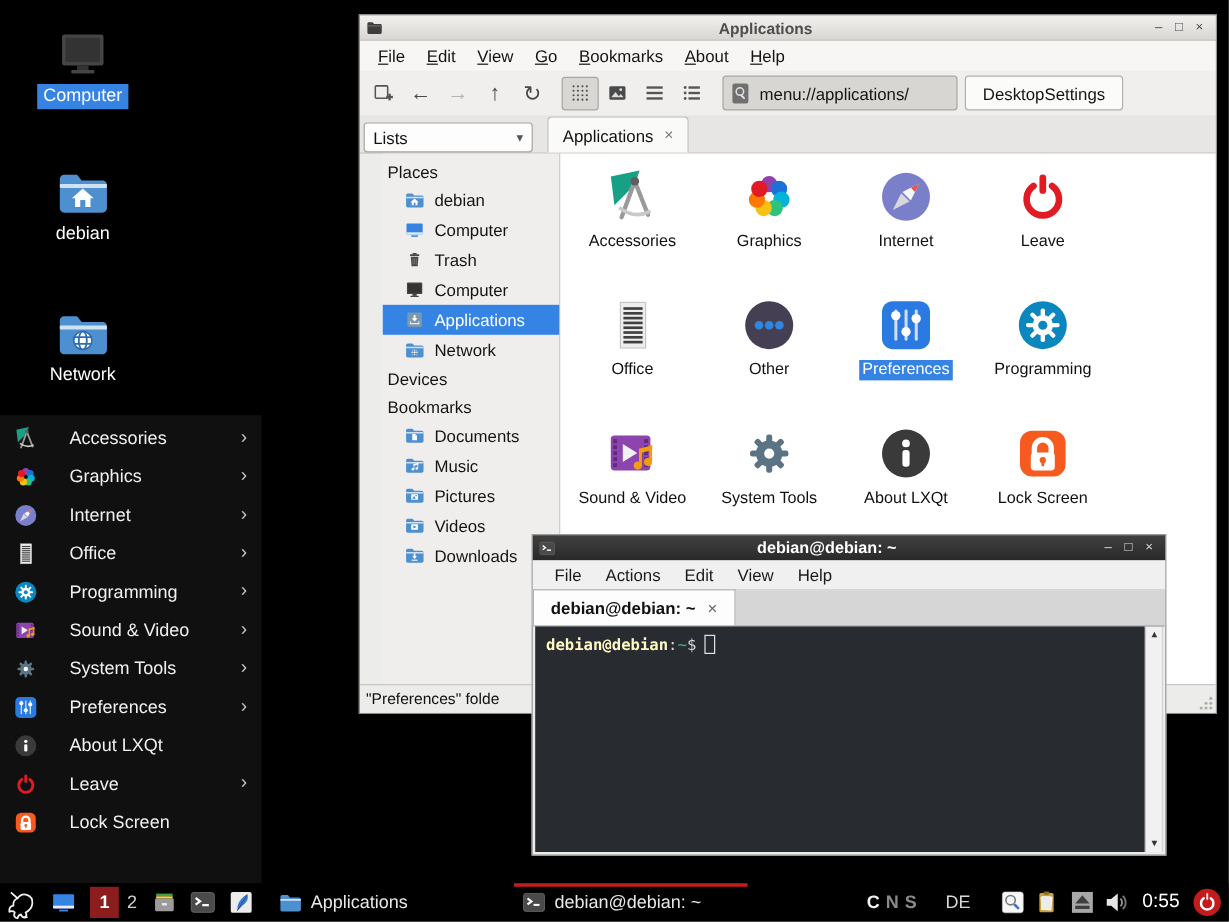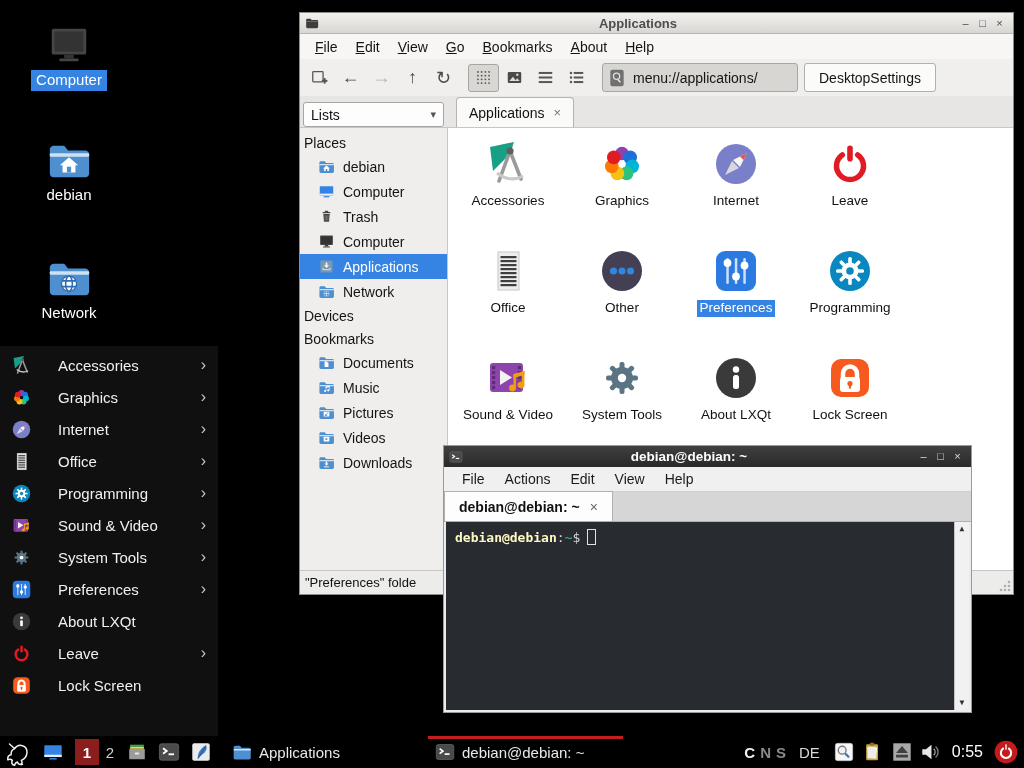--- a/index.html
+++ b/index.html
@@ -36,21 +36,21 @@
   .pathbar { width:196px; height:29px; background:#d8d6d2; border:1px solid #a8a6a2; border-radius:3px; display:flex; align-items:center; padding:0 4px; gap:6px; margin-left:10px; }
   .pathbar svg { width:20px; height:20px; }
   .pathtext { font-size:14px; color:#141414; white-space:nowrap; }
   .dsbtn { height:29px; background:#fbfbfa; border:1px solid #b2b0ac; border-radius:3px; font-size:14px; padding:0 14px; display:flex; align-items:center; margin-left:6px; color:#141414; }
   .fm-subrow { height:32px; background:#e7e6e4; display:flex; border-bottom:1px solid #c9c7c3; }
   .combo { width:141px; height:25px; margin:6px 4px 0 3px; background:#fdfdfd; border:1px solid #a8a6a2; border-radius:3px; display:flex; align-items:center; padding:0 7px; font-size:14px; }
   .combo .arr { margin-left:auto; color:#555; font-size:11px; }
   .tabbar { flex:1; display:flex; align-items:flex-end; }
   .tab { height:30px; background:#fafaf9; border:1px solid #b6b4b0; border-bottom:none; border-radius:4px 4px 0 0; display:flex; align-items:center; gap:9px; padding:0 12px; font-size:14px; margin-left:8px; }
   .tab .x { color:#777; font-size:13px; }
-  .fm-body { flex:1; display:flex; min-height:0; }
+  .fm-body { flex:1; display:flex; min-height:0;padding-left:19px; }
   .sidebar { width:148px; background:#efeeed; border-right:1px solid #c9c7c3; padding-top:3px; font-size:14px; }
   .side-h { padding:4px 4px 3px 4px; color:#141414; }
   .side-item { display:flex; align-items:center; height:25px; padding-left:18px; gap:8px; color:#141414; }
   .side-item svg { width:17px; height:17px; flex:none; }
   .side-item.sel { background:#3584e4; color:#fff; }
   .fm-main { flex:1; background:#fff; position:relative; display:grid; grid-template-columns:repeat(4,114px); grid-auto-rows:107px; padding:12px 0 0 3px; align-content:start; }
   .fcell { display:flex; flex-direction:column; align-items:center; }
   .fcell svg { width:48px; height:48px; }
   .flabel { margin-top:5px; font-size:13.5px; text-align:center; line-height:1.25; max-width:106px; padding:0 3px; }
   .flabel.sel { background:#3584e4; color:#fff; }
@@ -94,21 +94,21 @@
   .ws1 { width:24px; height:26px; background:#8b1d1d; color:#fff; font-weight:bold; font-size:15px; display:flex; align-items:center; justify-content:center; margin-left:7px; }
   .ws2 { width:22px; text-align:center; color:#d0d0d0; font-size:15px; }
   .ql { margin:0 5px; }
   .task { display:flex; align-items:center; gap:7px; width:195px; height:32px; padding:0 7px; color:#e8e8e8; font-size:15px; }
   .task svg { width:20px; height:20px; flex:none; }
   .task .tlabel { white-space:nowrap; overflow:hidden; }
   .task.active { box-shadow:inset 0 3px 0 #c41d1d; }
   .tray { margin-left:auto; display:flex; align-items:center; gap:7px; padding-right:5px; }
   .kbd { display:flex; gap:5px; font-weight:bold; font-size:15px; }
   .kbd .on { color:#f2f2f2; } .kbd .off { color:#8a8a8a; }
-  .layout { color:#d8d8d8; font-size:15px; margin:0 6px;text-align:center; }
+  .layout { color:#d8d8d8; font-size:15px; margin:0 17px;text-align:center; }
   .clock { color:#fff; font-size:16px; margin:0 3px; }
   .pwr svg { width:26px; height:26px; }
 </style>
 </head>
 <body>
 
 <svg width="0" height="0" style="position:absolute" aria-hidden="true">
 <defs>
 <symbol id="i-folder" viewBox="0 0 48 48">
         <path d="M4 13c0-2.2 1.8-4 4-4h11l4 5h18c2.2 0 4 1.8 4 4v20c0 2.2-1.8 4-4 4H8c-2.2 0-4-1.8-4-4z" fill="#4e8fd0"></path>

